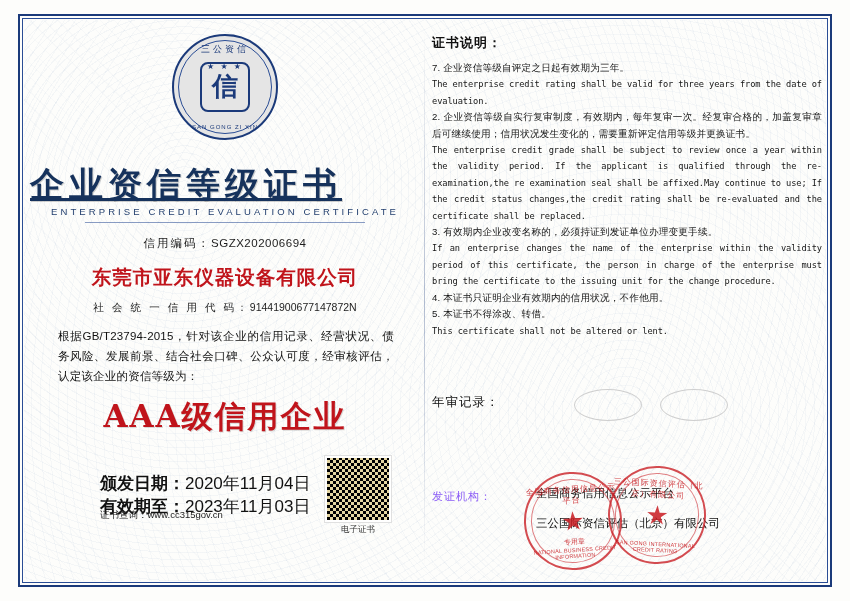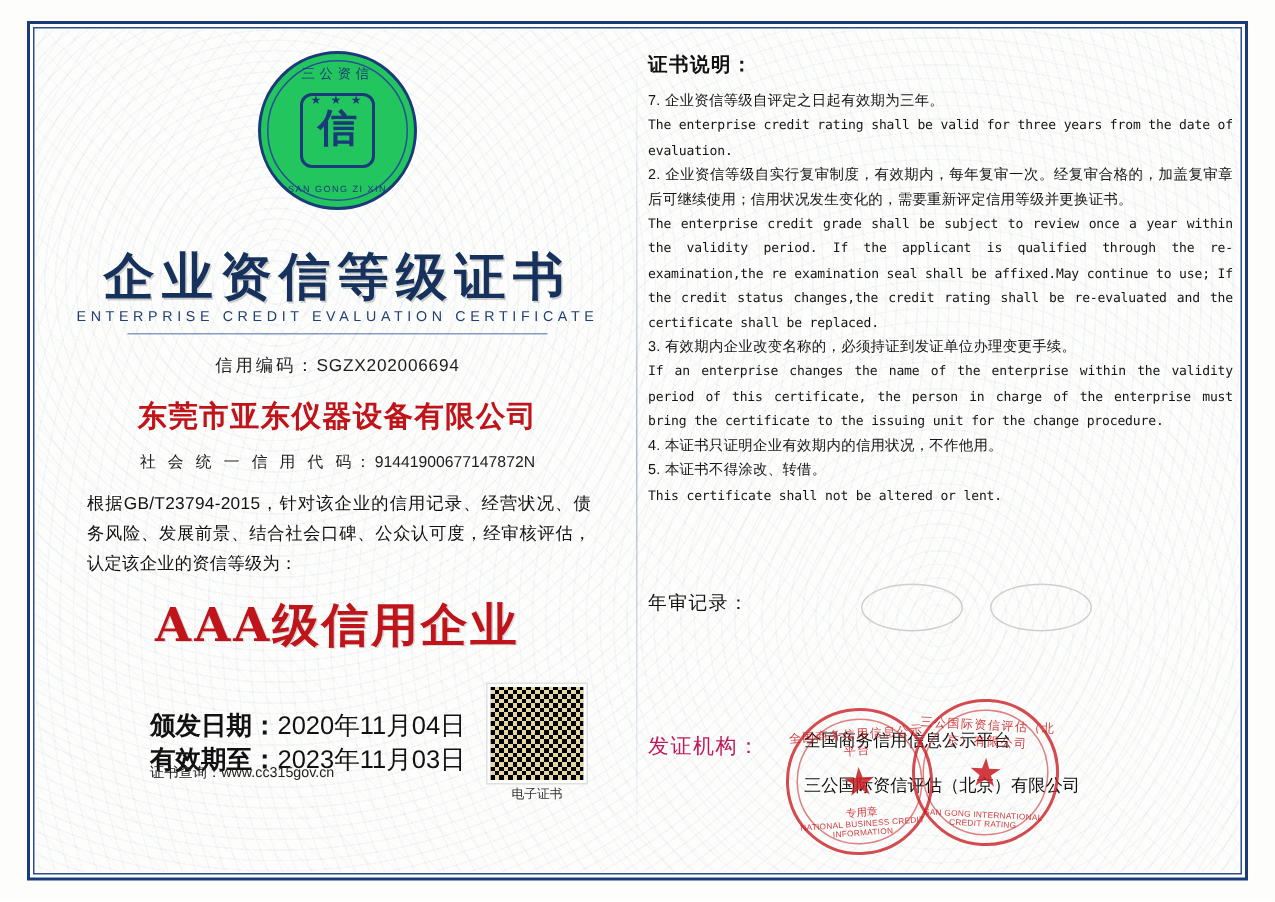--- a/index.html
+++ b/index.html
@@ -72,21 +72,21 @@
     position: absolute;
     left: 50%; top: 10px;
     transform: translateX(-50%);
     width: 106px; height: 106px;
   }
   .emblem {
     width: 106px; height: 106px;
     border-radius: 50%;
     border: 2px solid #1b3a7a;
     position: relative;
-    background: #22c55e;
+    background: #e5e5e5;
     box-sizing: border-box;
   }
   .emblem-inner {
     position: absolute;
     left: 4px; top: 4px; right: 4px; bottom: 4px;
     border-radius: 50%;
     border: 1px solid #2a4d95;
   }
   .emblem-center {
     position: absolute;
@@ -126,27 +126,28 @@
     text-align: center;
     font-size: 8px;
     color: #1b3a7a;
     letter-spacing: 2px;
   }
 
   
   .title-cn {
     position: absolute;
     top: 138px; left: 0; width: 390px;
-    text-align: center;
+    text-align: left;
     font-family: "DejaVu Serif", serif;
     font-weight: bold;
     font-size: 34px;
     letter-spacing: 5px;
     color: #16325c;
     text-shadow: 1px 1px 0 rgba(0,0,0,0.18);
+    text-decoration: underline;
   }
   .title-en {
     position: absolute;
     top: 182px; left: 0; width: 390px;
     text-align: center;
     font-family: "Liberation Sans", sans-serif;
     font-size: 9.5px;
     letter-spacing: 3.1px;
     color: #24406f;
   }
@@ -279,22 +280,22 @@
     border: 1px solid #cfcfcf;
     border-radius: 50%;
   }
   .ellipse-a { left: 142px; }
   .ellipse-b { left: 228px; }
 
   .issuer-row {
     position: absolute;
     left: 0; top: 455px;
     width: 390px;
-    font-size: 14px;
-    color: #be185d;
+    font-size: 11px;
+    color: #8b5cf6;
     letter-spacing: 1px;
   }
   .issuer-line1 {
     position: absolute;
     left: 104px; top: 452px;
     width: 290px;
     font-size: 11.5px;
     color: #111;
   }
   .issuer-line2 {

